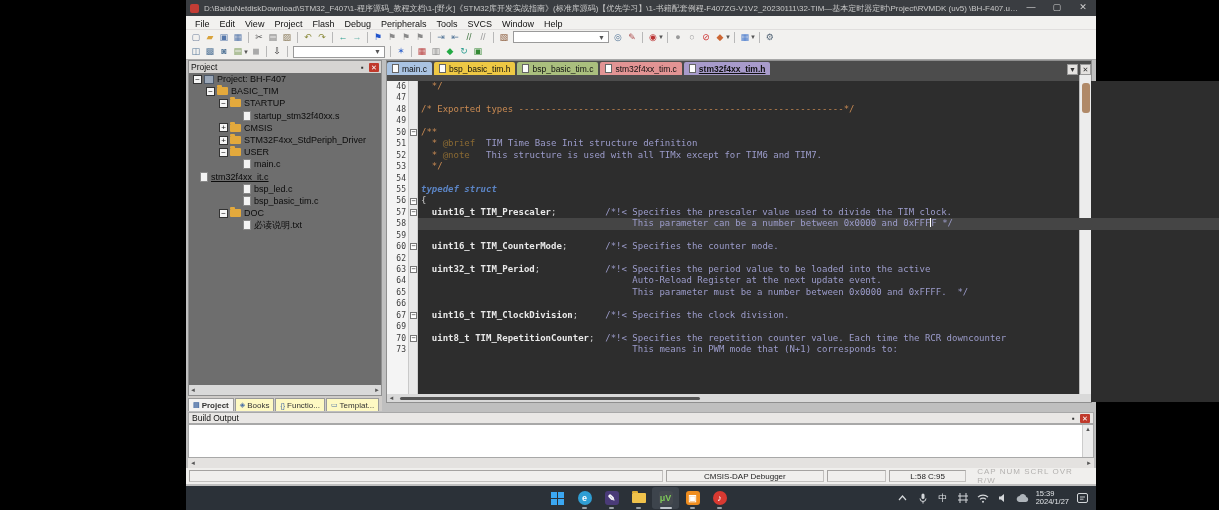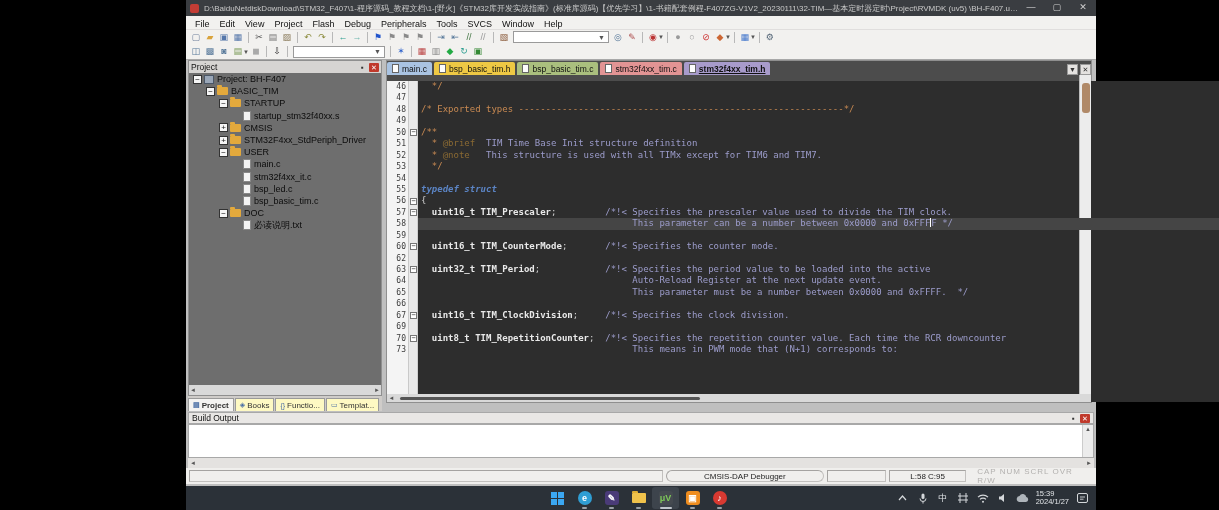--- a/index.html
+++ b/index.html
@@ -108,21 +108,21 @@
   .bo-vscroll .sarrow{display:block;margin:1px auto;}
   .bo-hscroll{position:absolute;left:2px;top:458px;width:906px;height:10px;background:#e4e2e0;
               display:flex;align-items:center;justify-content:space-between;font-size:6px;color:#555;padding:0 2px;}
 
   
   .statusbar{position:absolute;left:0px;top:468px;width:910px;height:16px;background:#f0efed;
              display:flex;align-items:center;font-size:8px;color:#222;padding:0 3px;}
   .sb-box{height:12px;border:1px solid #c2c0be;border-top-color:#a5a3a1;border-left-color:#a5a3a1;
           display:flex;align-items:center;justify-content:center;margin-right:3px;}
   .sb-left{width:480px;}
-  .sb-dbg{width:160px;border-radius:6px;}
+  .sb-dbg{width:160px;}
   .sb-mid{width:60px;}
   .sb-lc{width:78px;}
   .sb-flags{color:#b3b1af;margin-left:8px;letter-spacing:1px;}
 
   
   .taskbar{position:absolute;left:0;top:486px;width:910px;height:24px;background:#2b3138;
            display:flex;align-items:center;}
   .tb-apps{position:absolute;left:358px;top:0;height:24px;display:flex;align-items:center;}
   .tb-app{width:27px;height:22px;display:flex;flex-direction:column;align-items:center;justify-content:center;
           position:relative;border-radius:3px;}
@@ -290,21 +290,21 @@
           <div class="trow" style="padding-left: 30px;">
             <span class="texp">−</span>
             <span class="tico ico-folder"></span>
             <span>USER</span>
           </div>
           <div class="trow" style="padding-left: 43px;">
             <span style="width: 11px; flex: 0 0 auto;"></span>
             <span class="tico ico-file"></span>
             <span>main.c</span>
           </div>
-          <div class="trow" style="padding-left: 43px;">
+          <div class="trow" style=" text-decoration: underline;">
             <span style="width: 11px; flex: 0 0 auto;"></span>
             <span class="tico ico-file"></span>
             <span>stm32f4xx_it.c</span>
           </div>
           <div class="trow" style="padding-left: 43px;">
             <span style="width: 11px; flex: 0 0 auto;"></span>
             <span class="tico ico-file"></span>
             <span>bsp_led.c</span>
           </div>
           <div class="trow" style="padding-left: 43px;">

